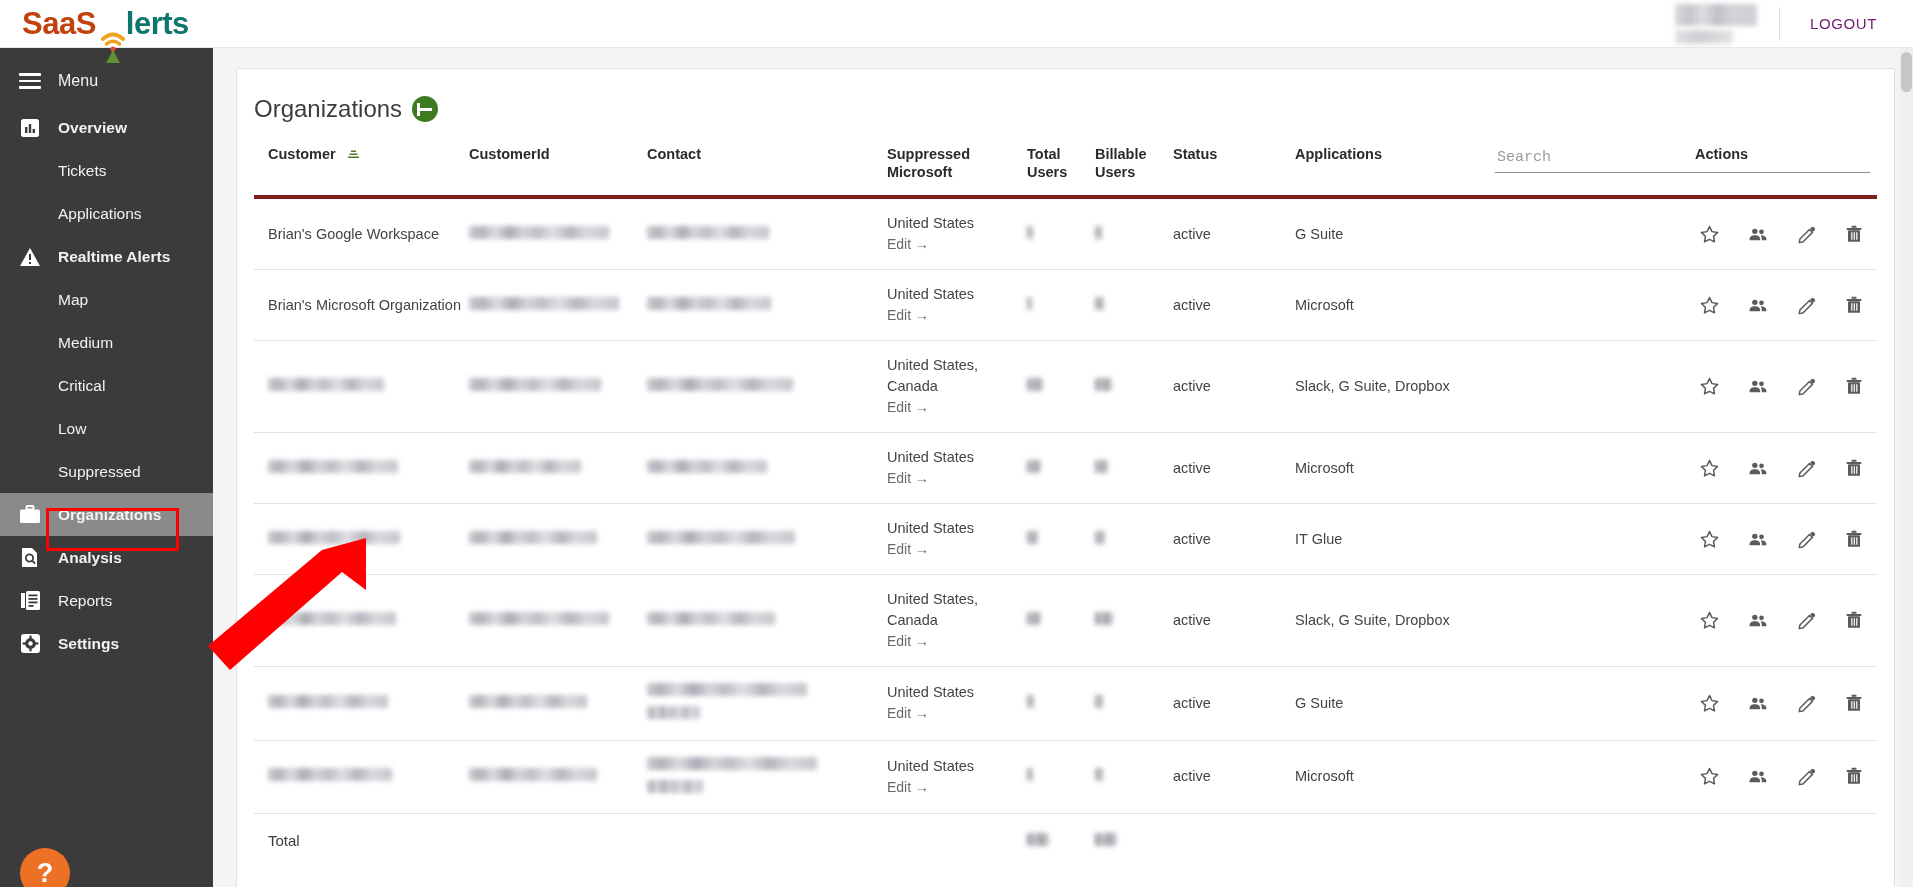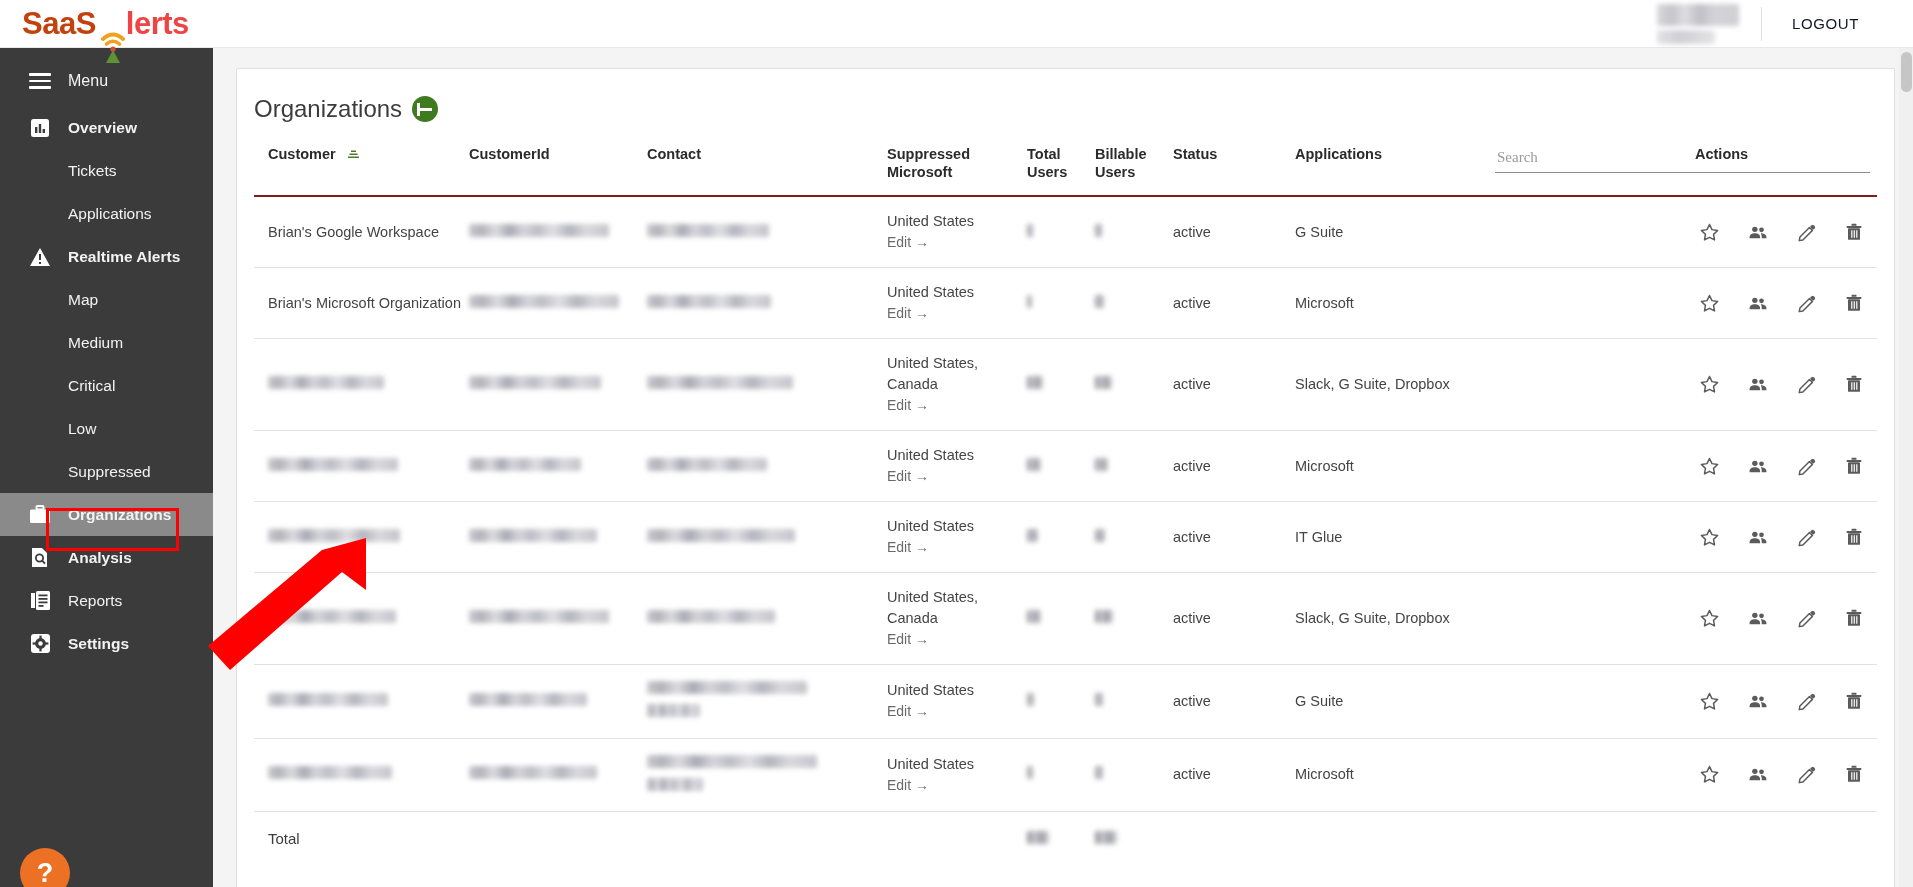--- a/index.html
+++ b/index.html
@@ -18,42 +18,42 @@
     background:#ffffff; border-bottom:1px solid #e8e8e8;
     display:flex; align-items:center; z-index:30;
   }
   #logo {
     margin-left:22px; font-size:31px; font-weight:bold;
     color:#5a8a30; letter-spacing:-0.5px; display:flex; align-items:flex-end;
     font-family:"Liberation Sans", sans-serif;
   }
   #logo .saas { color:#c2410c; }
   #logo .amark { position:relative; display:inline-block; width:30px; }
-  #logo .alerts { color:#ef4444; }
+  #logo .alerts { color:#0f766e; }
   .wifi-arc { position:absolute; left:3px; top:-12px; }
 
   #topbar-right { margin-left:auto; display:flex; align-items:center; height:100%; }
   .blur-user { width:82px; height:22px; margin-right:0px;
     background:linear-gradient(90deg,#d8d8da 0%,#c6c6ca 18%,#dedee2 34%,#bfbfc6 52%,#d4d4d8 70%,#cfcfd4 100%);
     filter:blur(2.4px); border-radius:2px; }
   .blur-user2 { width:58px; height:14px; margin-top:4px;
     background:linear-gradient(90deg,#e2e2e4 0%,#cfcfd4 40%,#e4e4e6 100%);
     filter:blur(2.6px); border-radius:2px; }
   #user-blur-wrap { display:flex; flex-direction:column; align-items:flex-start; margin-right:22px; }
   #divider-v { width:1px; height:34px; background:#dedede; }
-  #logout { font-size:15px; color:#0f172a; letter-spacing:0.6px;
-    padding:0 54px 0 30px; cursor:pointer; }
+  #logout { font-size:15px; color:#701a75; letter-spacing:0.6px;
+    padding:0 36px 0 30px; cursor:pointer; }
 
   
   #sidebar {
     position:absolute; left:0; top:48px; width:213px; height:839px;
     background:#3b3b3b; z-index:20;
   }
   .nav-item {
-    display:flex; align-items:center; height:43px; padding-left:12px;
+    display:flex; align-items:center; height:43px; padding-left:2px;
     color:#f2f2f2; cursor:pointer; position:relative;
   }
   .nav-item .ico { width:56px; display:flex; align-items:center; justify-content:center; flex:0 0 56px; }
   .nav-item .lbl { font-size:15.5px; }
   .nav-item.bold .lbl { font-weight:bold; }
   .nav-item.active { background:#8a8a8a; }
   .nav-item.sub .lbl { font-weight:normal; }
   #menu-row { height:50px; margin-top:8px; }
   #menu-row .lbl { font-size:16px; }
 
@@ -92,31 +92,31 @@
   #add-btn:before, #add-btn:after {
     content:""; position:absolute; background:#fff;
   }
   #add-btn:before { left:6.5px; top:12px; width:13px; height:2.6px; }
   #add-btn:after  { top:6.5px; left:5.2px; width:2.6px; height:13px; }
 
   #search-wrap { position:absolute; right:24px; top:76px; width:375px; }
   #search-input {
     width:100%; border:none; border-bottom:1px solid #8d8d8d;
     font-size:15px; color:#555; padding:4px 2px 6px 2px; outline:none;
-    background:transparent; font-family:Liberation Serif, serif;
+    background:transparent; font-family:Liberation Mono, monospace;
   }
   #search-input::placeholder { color:#9a9a9a; }
 
   
   #tbl { width:1623px; margin:22px auto 0 auto; border-collapse:collapse; table-layout:fixed; }
   #tbl th {
     text-align:left; font-size:14.5px; font-weight:bold; color:#2b2b2b;
     padding:0 0 14px 0; vertical-align:top; line-height:1.25;
   }
-  #tbl thead tr { border-bottom:2px solid #7f1d1d; }
+  #tbl thead tr { border-bottom:4px solid #7f1d1d; }
   #tbl td {
     font-size:14.5px; color:#444; padding:14px 0; vertical-align:middle;
     border-bottom:1px solid #e2e2e2; line-height:1.45;
   }
   .c-cust { width:215px; padding-left:14px !important; }
   .c-cid  { width:178px; }
   .c-cont { width:240px; }
   .c-wl   { width:140px; }
   .c-tot  { width:68px; }
   .c-bil  { width:78px; }

